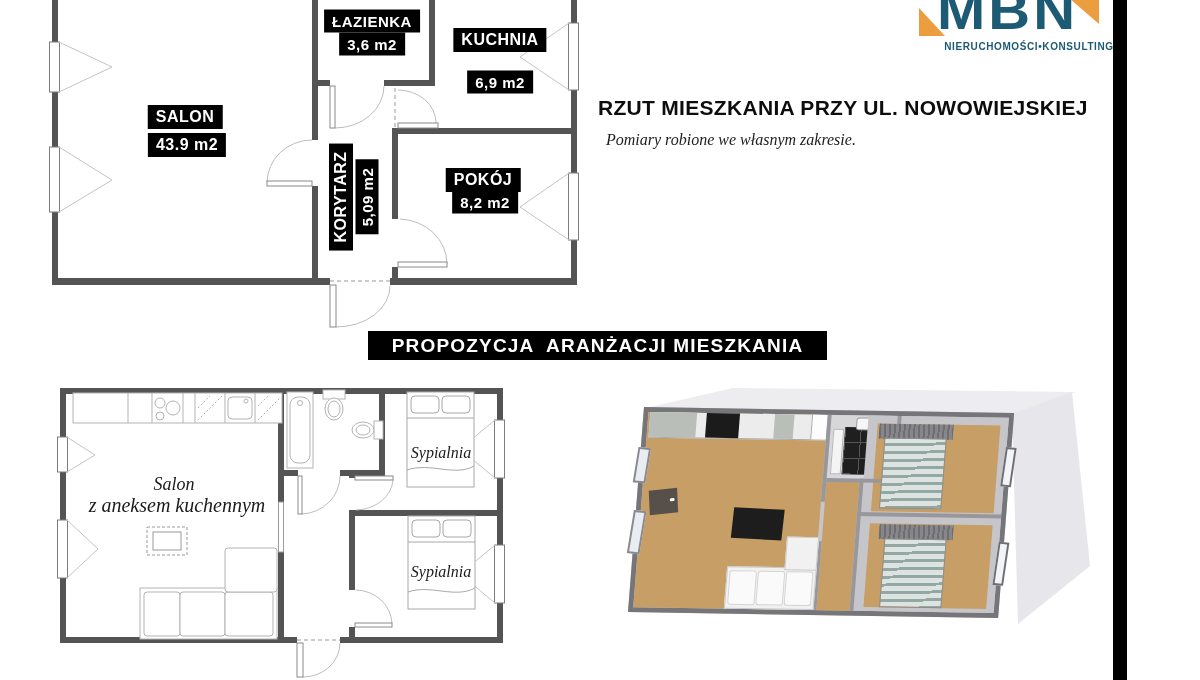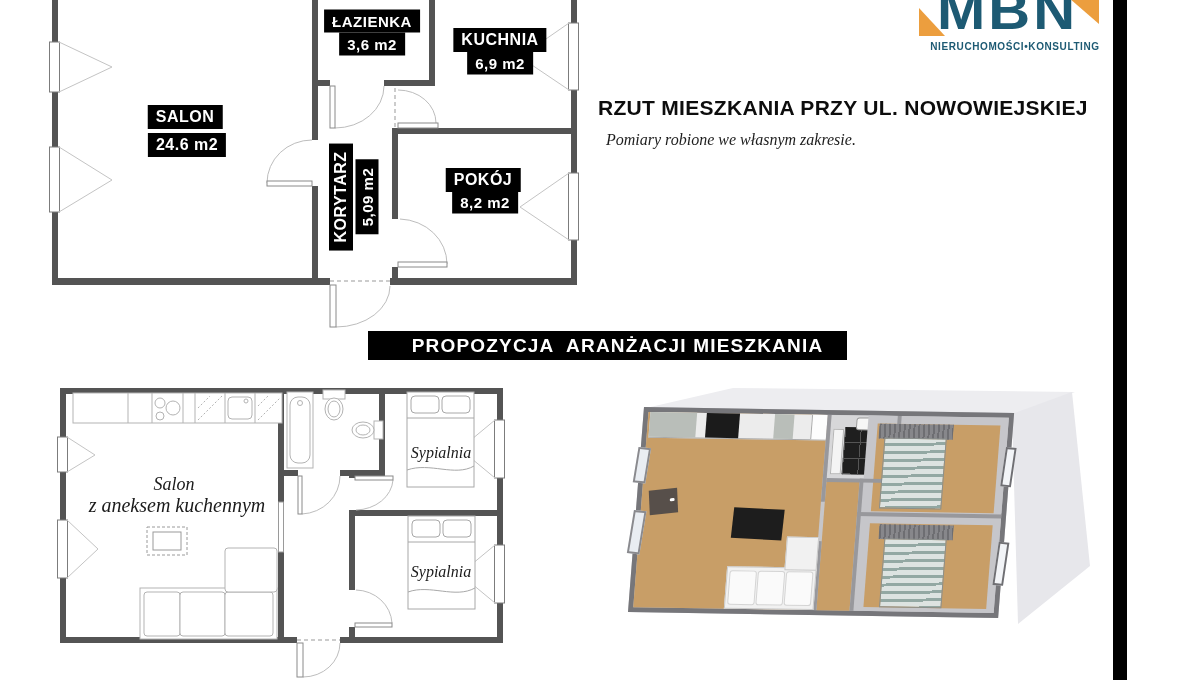--- a/index.html
+++ b/index.html
@@ -15,29 +15,29 @@
   
   .script{position:absolute;transform:translate(-50%,-50%);font-family:"Liberation Serif",serif;
           font-style:italic;color:#1a1a1a;z-index:3;white-space:nowrap;}
   
   .main-title{position:absolute;left:598px;top:96px;font-weight:700;font-size:21px;
               letter-spacing:.3px;color:#0d0d0d;z-index:3;white-space:nowrap;}
   .subtitle{position:absolute;left:606px;top:131px;font-family:"Liberation Serif",serif;
             font-style:italic;font-size:16px;color:#1d1d1d;z-index:3;white-space:nowrap;}
   .banner{position:absolute;left:368px;top:331px;width:459px;height:29px;background:#000;
           color:#fff;display:flex;align-items:center;justify-content:center;font-weight:700;
-          font-size:19px;letter-spacing:1.2px;z-index:3;white-space:pre;padding-left:20px;}
+          font-size:19px;letter-spacing:1.2px;z-index:3;white-space:pre;}
   
   .logo{position:absolute;left:917px;top:0;width:196px;height:56px;overflow:hidden;z-index:4;}
   .logo .mbn{position:absolute;left:20px;top:-21px;font-size:58px;font-weight:800;
              letter-spacing:3px;color:#1d5a73;transform:scaleY(.92);transform-origin:top left;}
   .logo .tri{position:absolute;background:#ec9e3e;}
   .logo .tri.t1{left:2px;top:8px;width:26px;height:28px;clip-path:polygon(0 0,100% 100%,0 100%);}
   .logo .tri.t2{left:152px;top:-2px;width:30px;height:26px;clip-path:polygon(0 0,100% 0,100% 100%);}
-  .logo .tagline{position:absolute;left:0;top:41px;width:196px;text-align:center;font-size:10px;
+  .logo .tagline{position:absolute;left:14px;top:41px;width:196px;text-align:center;font-size:10px;
                  font-weight:700;letter-spacing:.6px;color:#1d5a73;}
   
   .edge-bar{position:absolute;left:1113px;top:0;width:14px;height:680px;background:#000;z-index:6;}
   
   .p3d{position:absolute;left:620px;top:383px;width:480px;height:262px;z-index:2;}
   .p3d .slab{position:absolute;inset:0;}
   .slab.s1{background:#ededf0;clip-path:polygon(113px 5px,455px 9px,396px 32px,26px 25px);}
   .slab.s2{background:#e7e7eb;clip-path:polygon(452px 9px,470px 183px,398px 241px,392px 31px);}
   .apt{position:absolute;left:0;top:0;width:380px;height:208px;background:#c6c6ca;
        border:5px solid #76767a;box-sizing:border-box;
@@ -242,27 +242,27 @@
   <div class="logo">
     <span class="tri t1"></span>
     <span class="tri t2"></span>
     <span class="mbn">MBN</span>
     <span class="tagline">NIERUCHOMOŚCI•KONSULTING</span>
   </div>
 
   <div class="banner">PROPOZYCJA  ARANŻACJI MIESZKANIA</div>
 
   <div class="plabel" style="left:185px;top:117px">SALON</div>
-  <div class="plabel" style="left:187px;top:145px">24.6 m2</div>
+  <div class="plabel" style="left:187px;top:145px">43.9 m2</div>
 
   <div class="plabel small" style="left:372px;top:21px">ŁAZIENKA</div>
   <div class="plabel small" style="left:372px;top:44px">3,6 m2</div>
 
   <div class="plabel" style="left:500px;top:40px">KUCHNIA</div>
-  <div class="plabel small" style="left:500px;top:63px">6,9 m2</div>
+  <div class="plabel small" style="left:500px;top:82px">6,9 m2</div>
 
   <div class="plabel vert" style="left:341px;top:197px">KORYTARZ</div>
   <div class="plabel vert small" style="left:367px;top:197px">5,09 m2</div>
 
   <div class="plabel" style="left:483px;top:180px">POKÓJ</div>
   <div class="plabel small" style="left:485px;top:202px">8,2 m2</div>
 
   <div class="script" style="left:174px;top:484px;font-size:18px">Salon</div>
   <div class="script" style="left:177px;top:505px;font-size:20px">z aneksem kuchennym</div>
   <div class="script" style="left:441px;top:453px;font-size:16px">Sypialnia</div>

